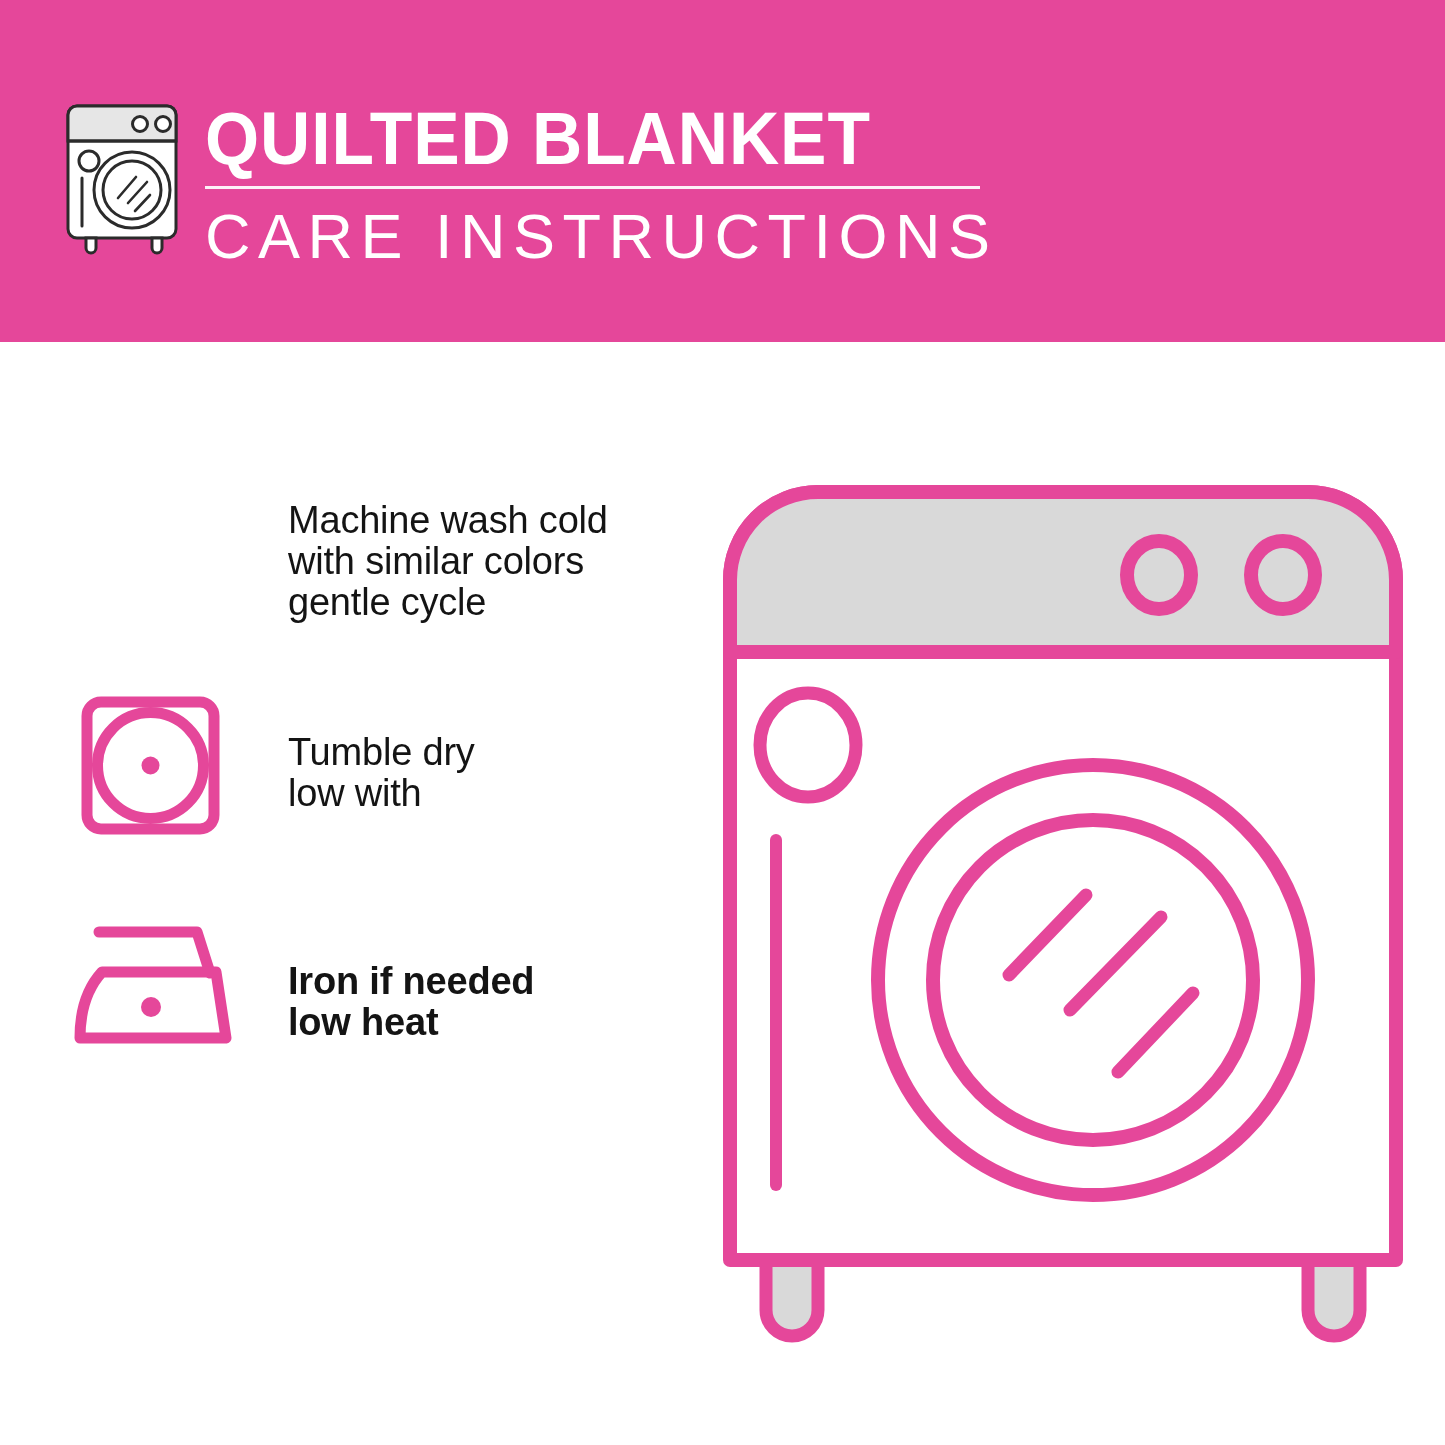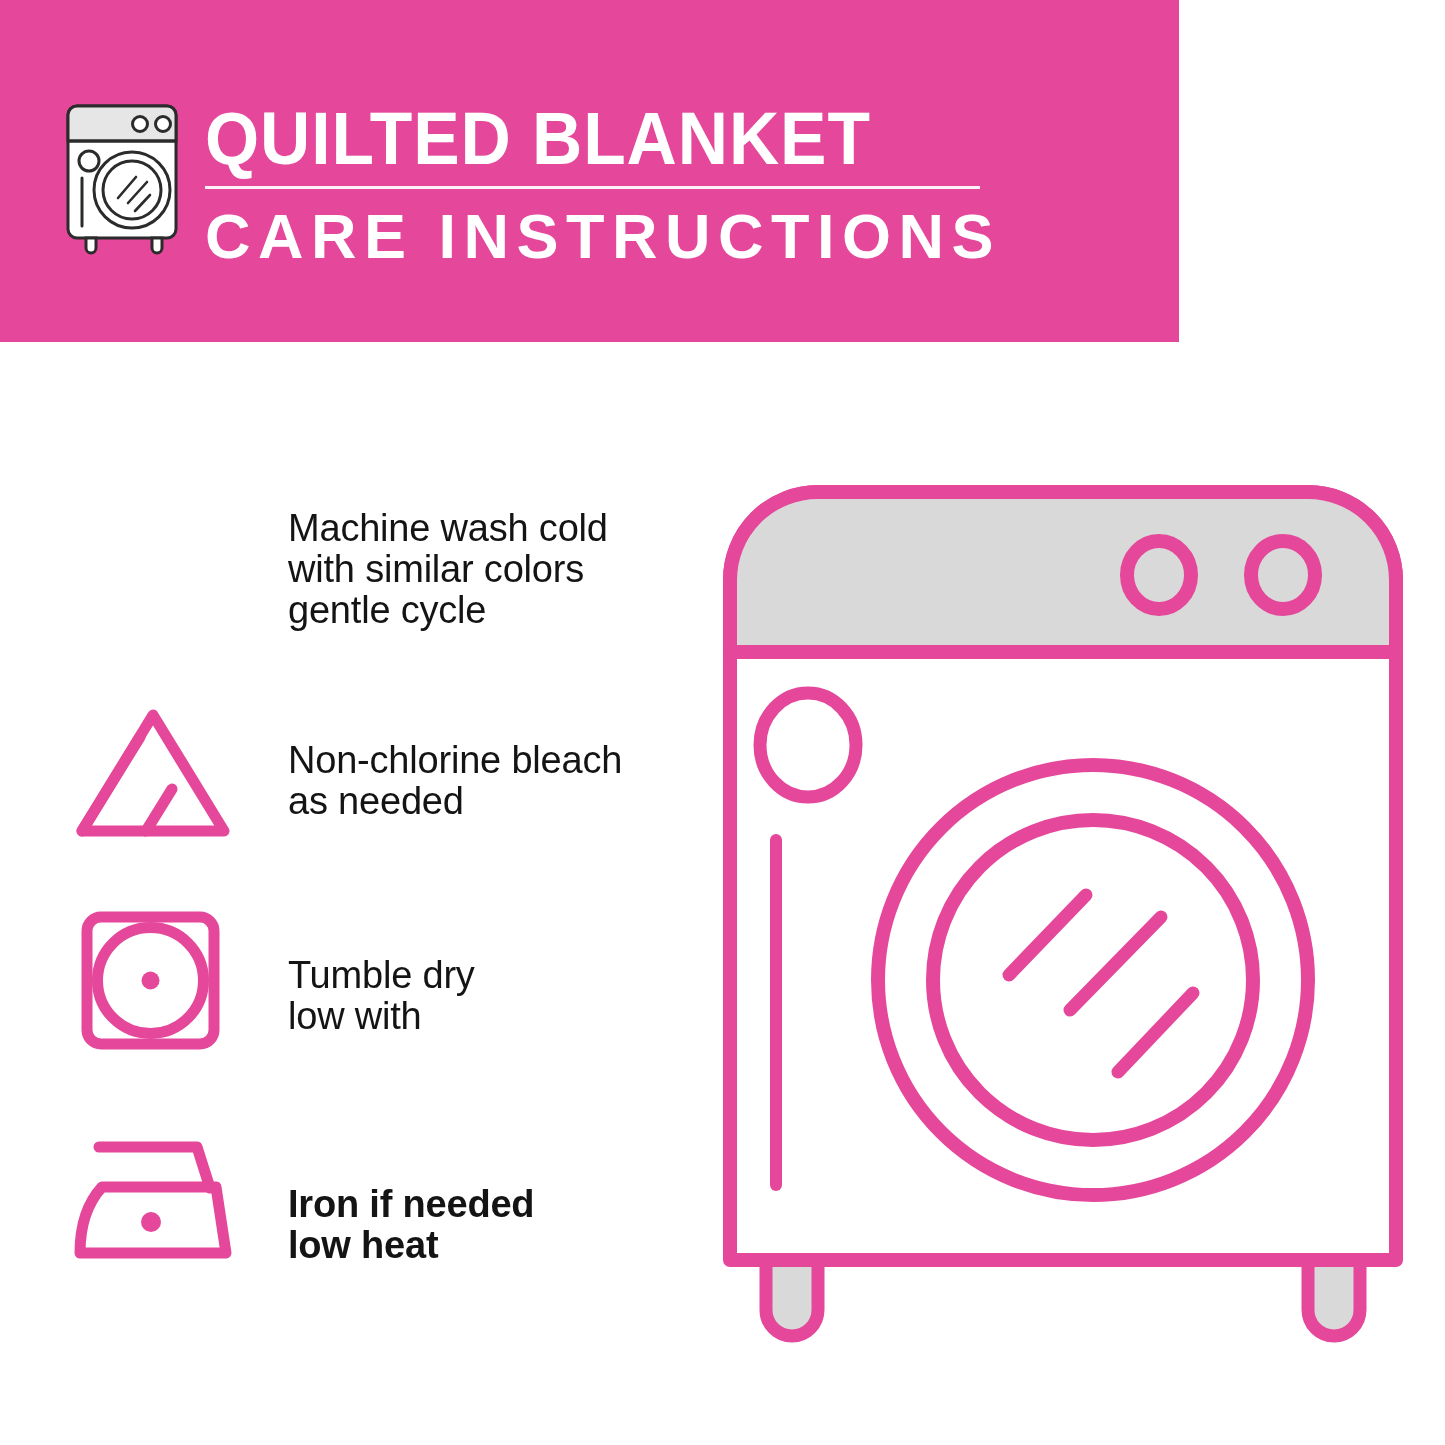--- a/index.html
+++ b/index.html
@@ -16,21 +16,21 @@
     height: 1445px;
     background: #ffffff;
     overflow: hidden;
   }
 
   
   .header {
     position: absolute;
     left: 0;
     top: 0;
-    width: 1179px;
+    width: 1445px;
     height: 342px;
     background: #E5479A;
     box-sizing: border-box;
   }
   .header-logo {
     position: absolute;
     left: 60px;
     top: 98px;
     width: 130px;
     height: 155px;
@@ -57,21 +57,21 @@
     width: 775px;
     height: 3px;
     background: #ffffff;
     opacity: 0.92;
   }
   .title-sub {
     margin-top: 14px;
     color: #ffffff;
     font-family: "Liberation Sans Narrow", "Liberation Sans", sans-serif;
     font-size: 63px;
-    font-weight: bold;
+    font-weight: normal;
     line-height: 66px;
     letter-spacing: 7.5px;
     white-space: nowrap;
   }
 
   
   .symbol-list {
     position: absolute;
     left: 0;
     top: 470px;
@@ -91,21 +91,20 @@
   .symbol-label {
     position: absolute;
     left: 288px;
     color: #141414;
     font-family: "Liberation Sans", sans-serif;
     font-size: 38px;
     line-height: 41px;
     font-weight: 400;
     letter-spacing: -0.2px;
     white-space: pre-line;
-    margin-top: 8px;
   }
   .symbol-row.r1 .symbol-label { top: 30px; }
   .symbol-row.r2 .symbol-label { top: 47px; }
   .symbol-row.r3 .symbol-label { top: 47px; }
   .symbol-row.r4 .symbol-label { top: 61px; font-weight: bold; }
 
   .symbol-row.r1 .symbol-icon { left: 72px; top: 22px;  width: 175px; height: 148px; }
   .symbol-row.r2 .symbol-icon { left: 68px; top: 18px;  width: 170px; height: 140px; }
   .symbol-row.r3 .symbol-icon { left: 78px; top: 8px;   width: 145px; height: 145px; }
   .symbol-row.r4 .symbol-icon { left: 66px; top: 18px;  width: 180px; height: 135px; }
@@ -162,33 +161,20 @@
   </div>
 
   <div class="symbol-list">
 
     <div class="symbol-row r1">
       <div class="symbol-label">Machine wash cold
 with similar colors
 gentle cycle</div>
     </div>
 
-    <div class="symbol-row r2">
-      <div class="symbol-icon">
-        <svg viewBox="0 0 170 140" width="170" height="140">
-          <g fill="none" stroke="#E5479A" stroke-width="11" stroke-linecap="round" stroke-linejoin="round">
-            <path d="M85 12 L156 128 L14 128 Z"></path>
-            <path d="M72 34 L14 128"></path>
-            <path d="M104 86 L78 128"></path>
-          </g>
-        </svg>
-      </div>
-      <div class="symbol-label">Non-chlorine bleach
-as needed</div>
-    </div>
 
     <div class="symbol-row r3">
       <div class="symbol-icon">
         <svg viewBox="0 0 145 145" width="145" height="145">
           <g fill="none" stroke="#E5479A" stroke-width="11" stroke-linecap="round" stroke-linejoin="round">
             <rect x="9" y="9" width="127" height="127" rx="14" ry="14"></rect>
             <circle cx="72.5" cy="72.5" r="53"></circle>
           </g>
           <circle cx="72.5" cy="72.5" r="9" fill="#E5479A"></circle>
         </svg>

